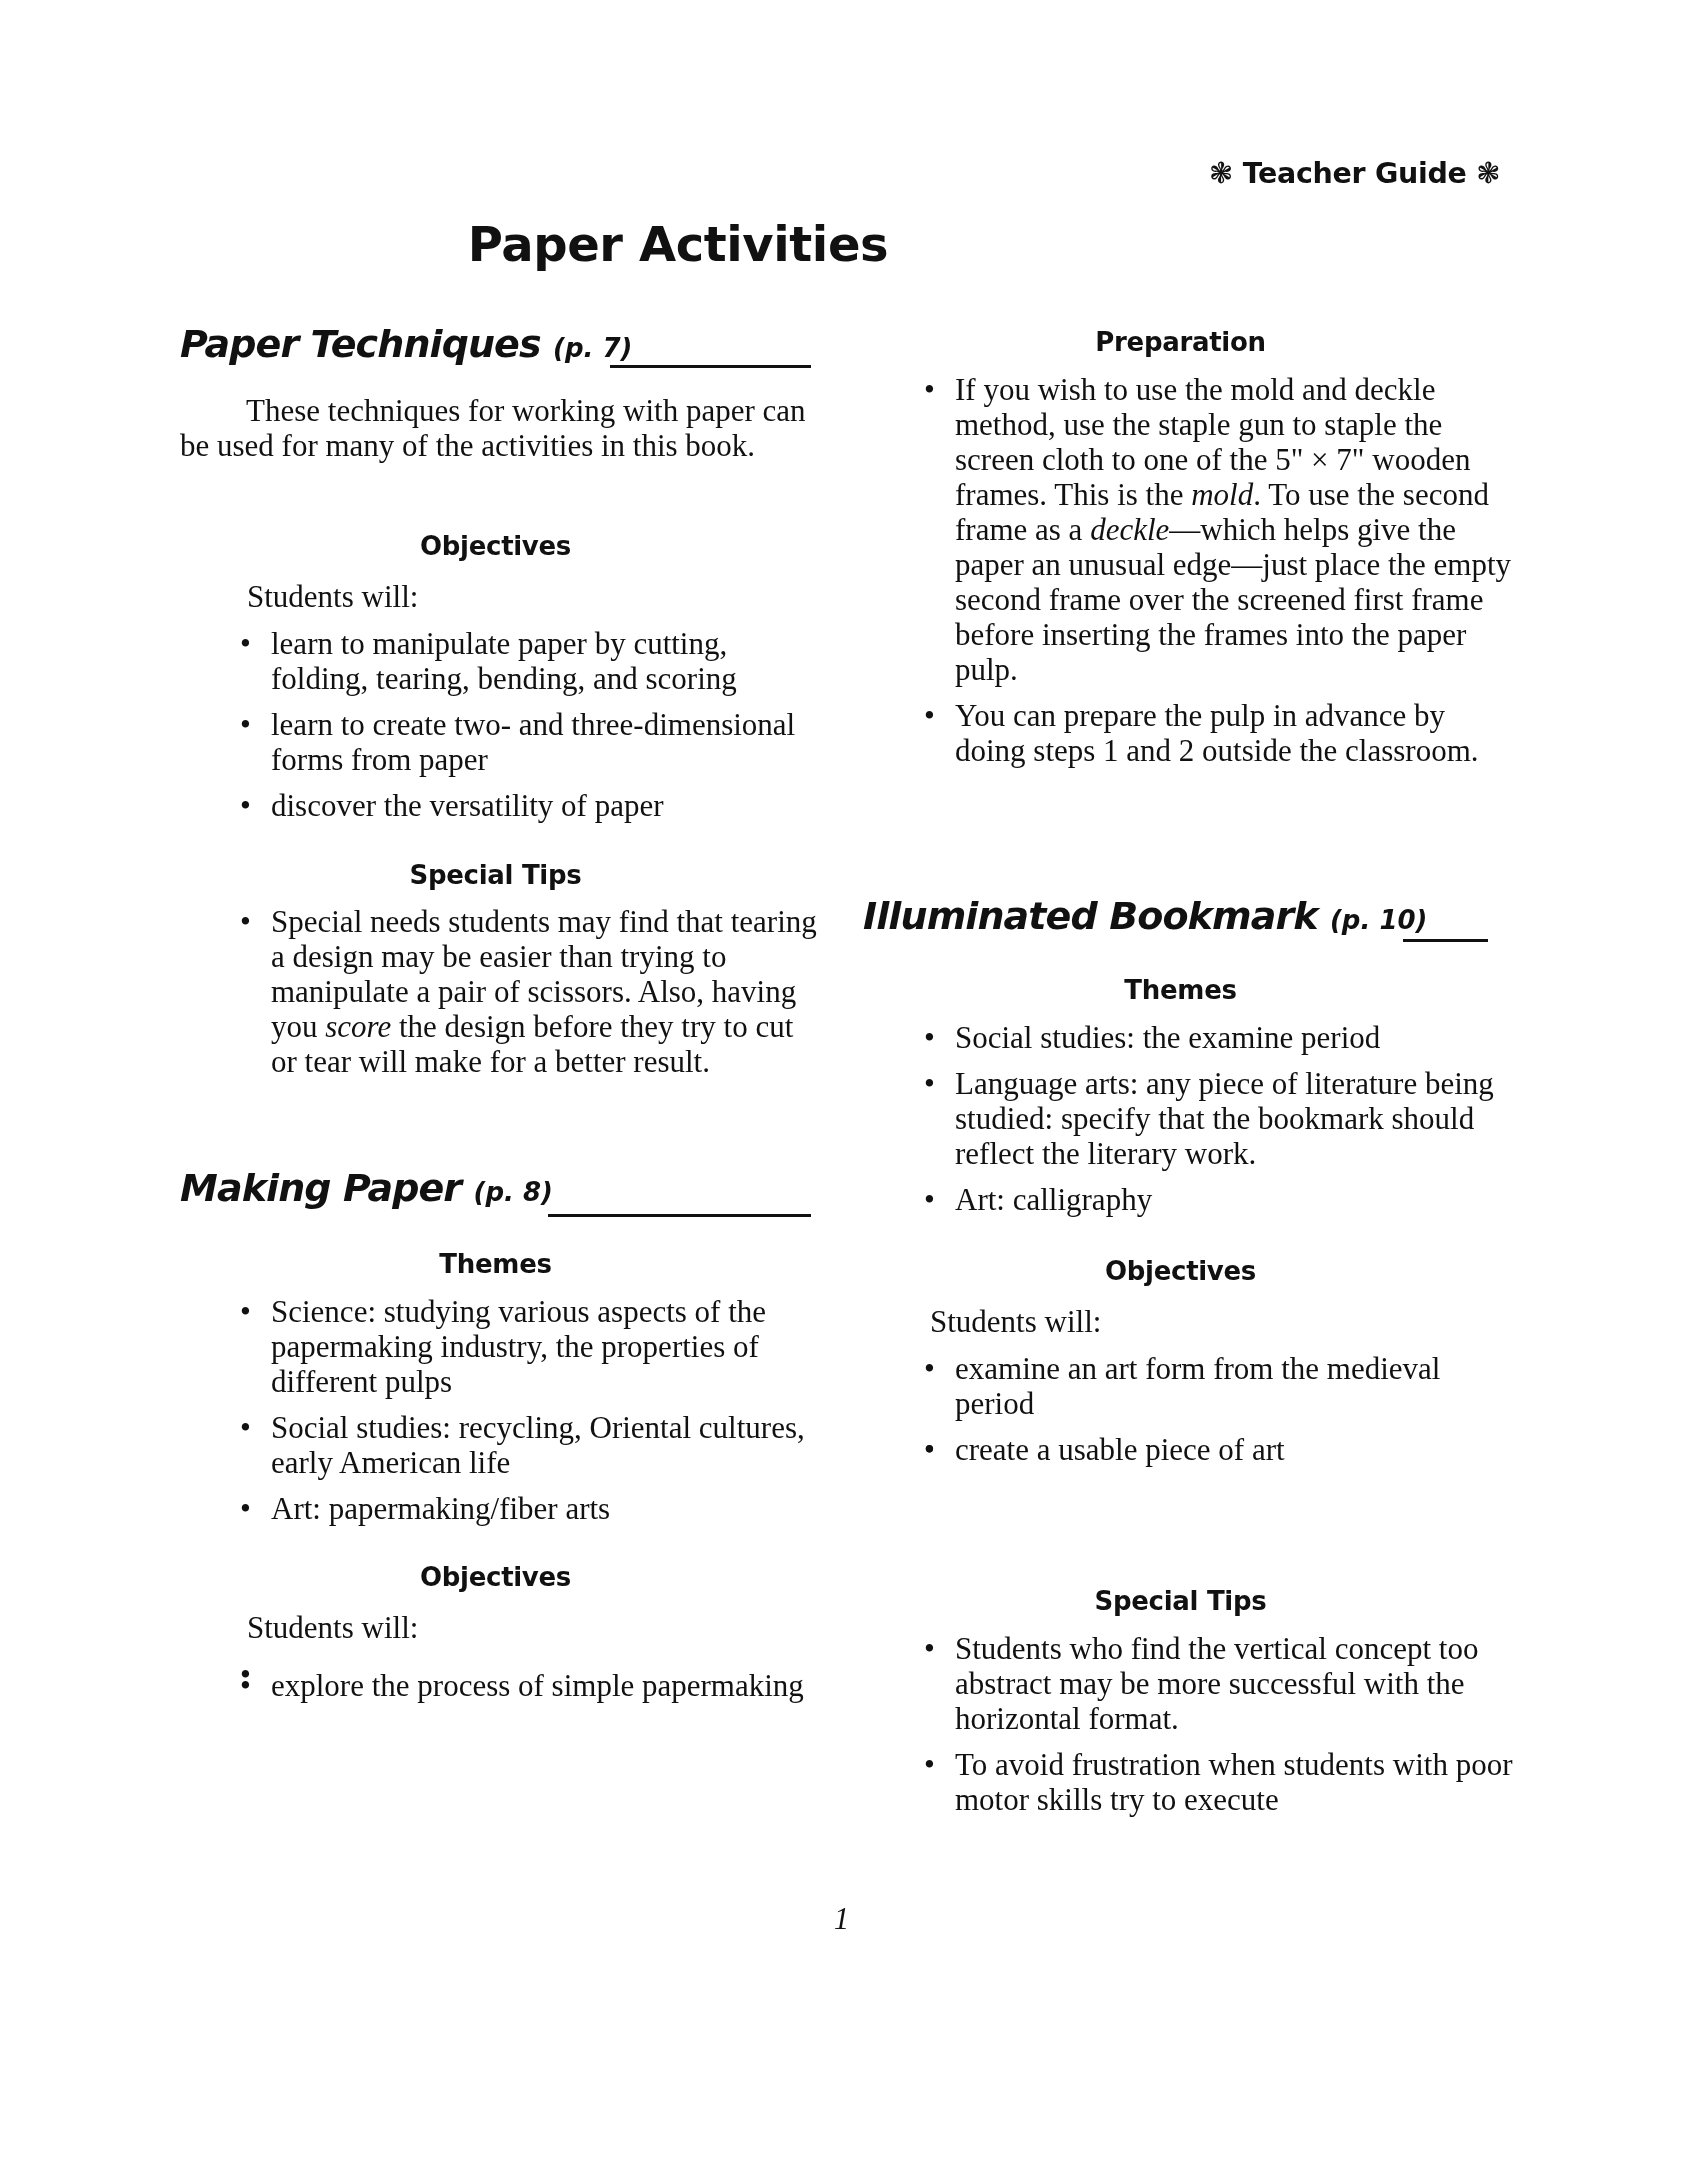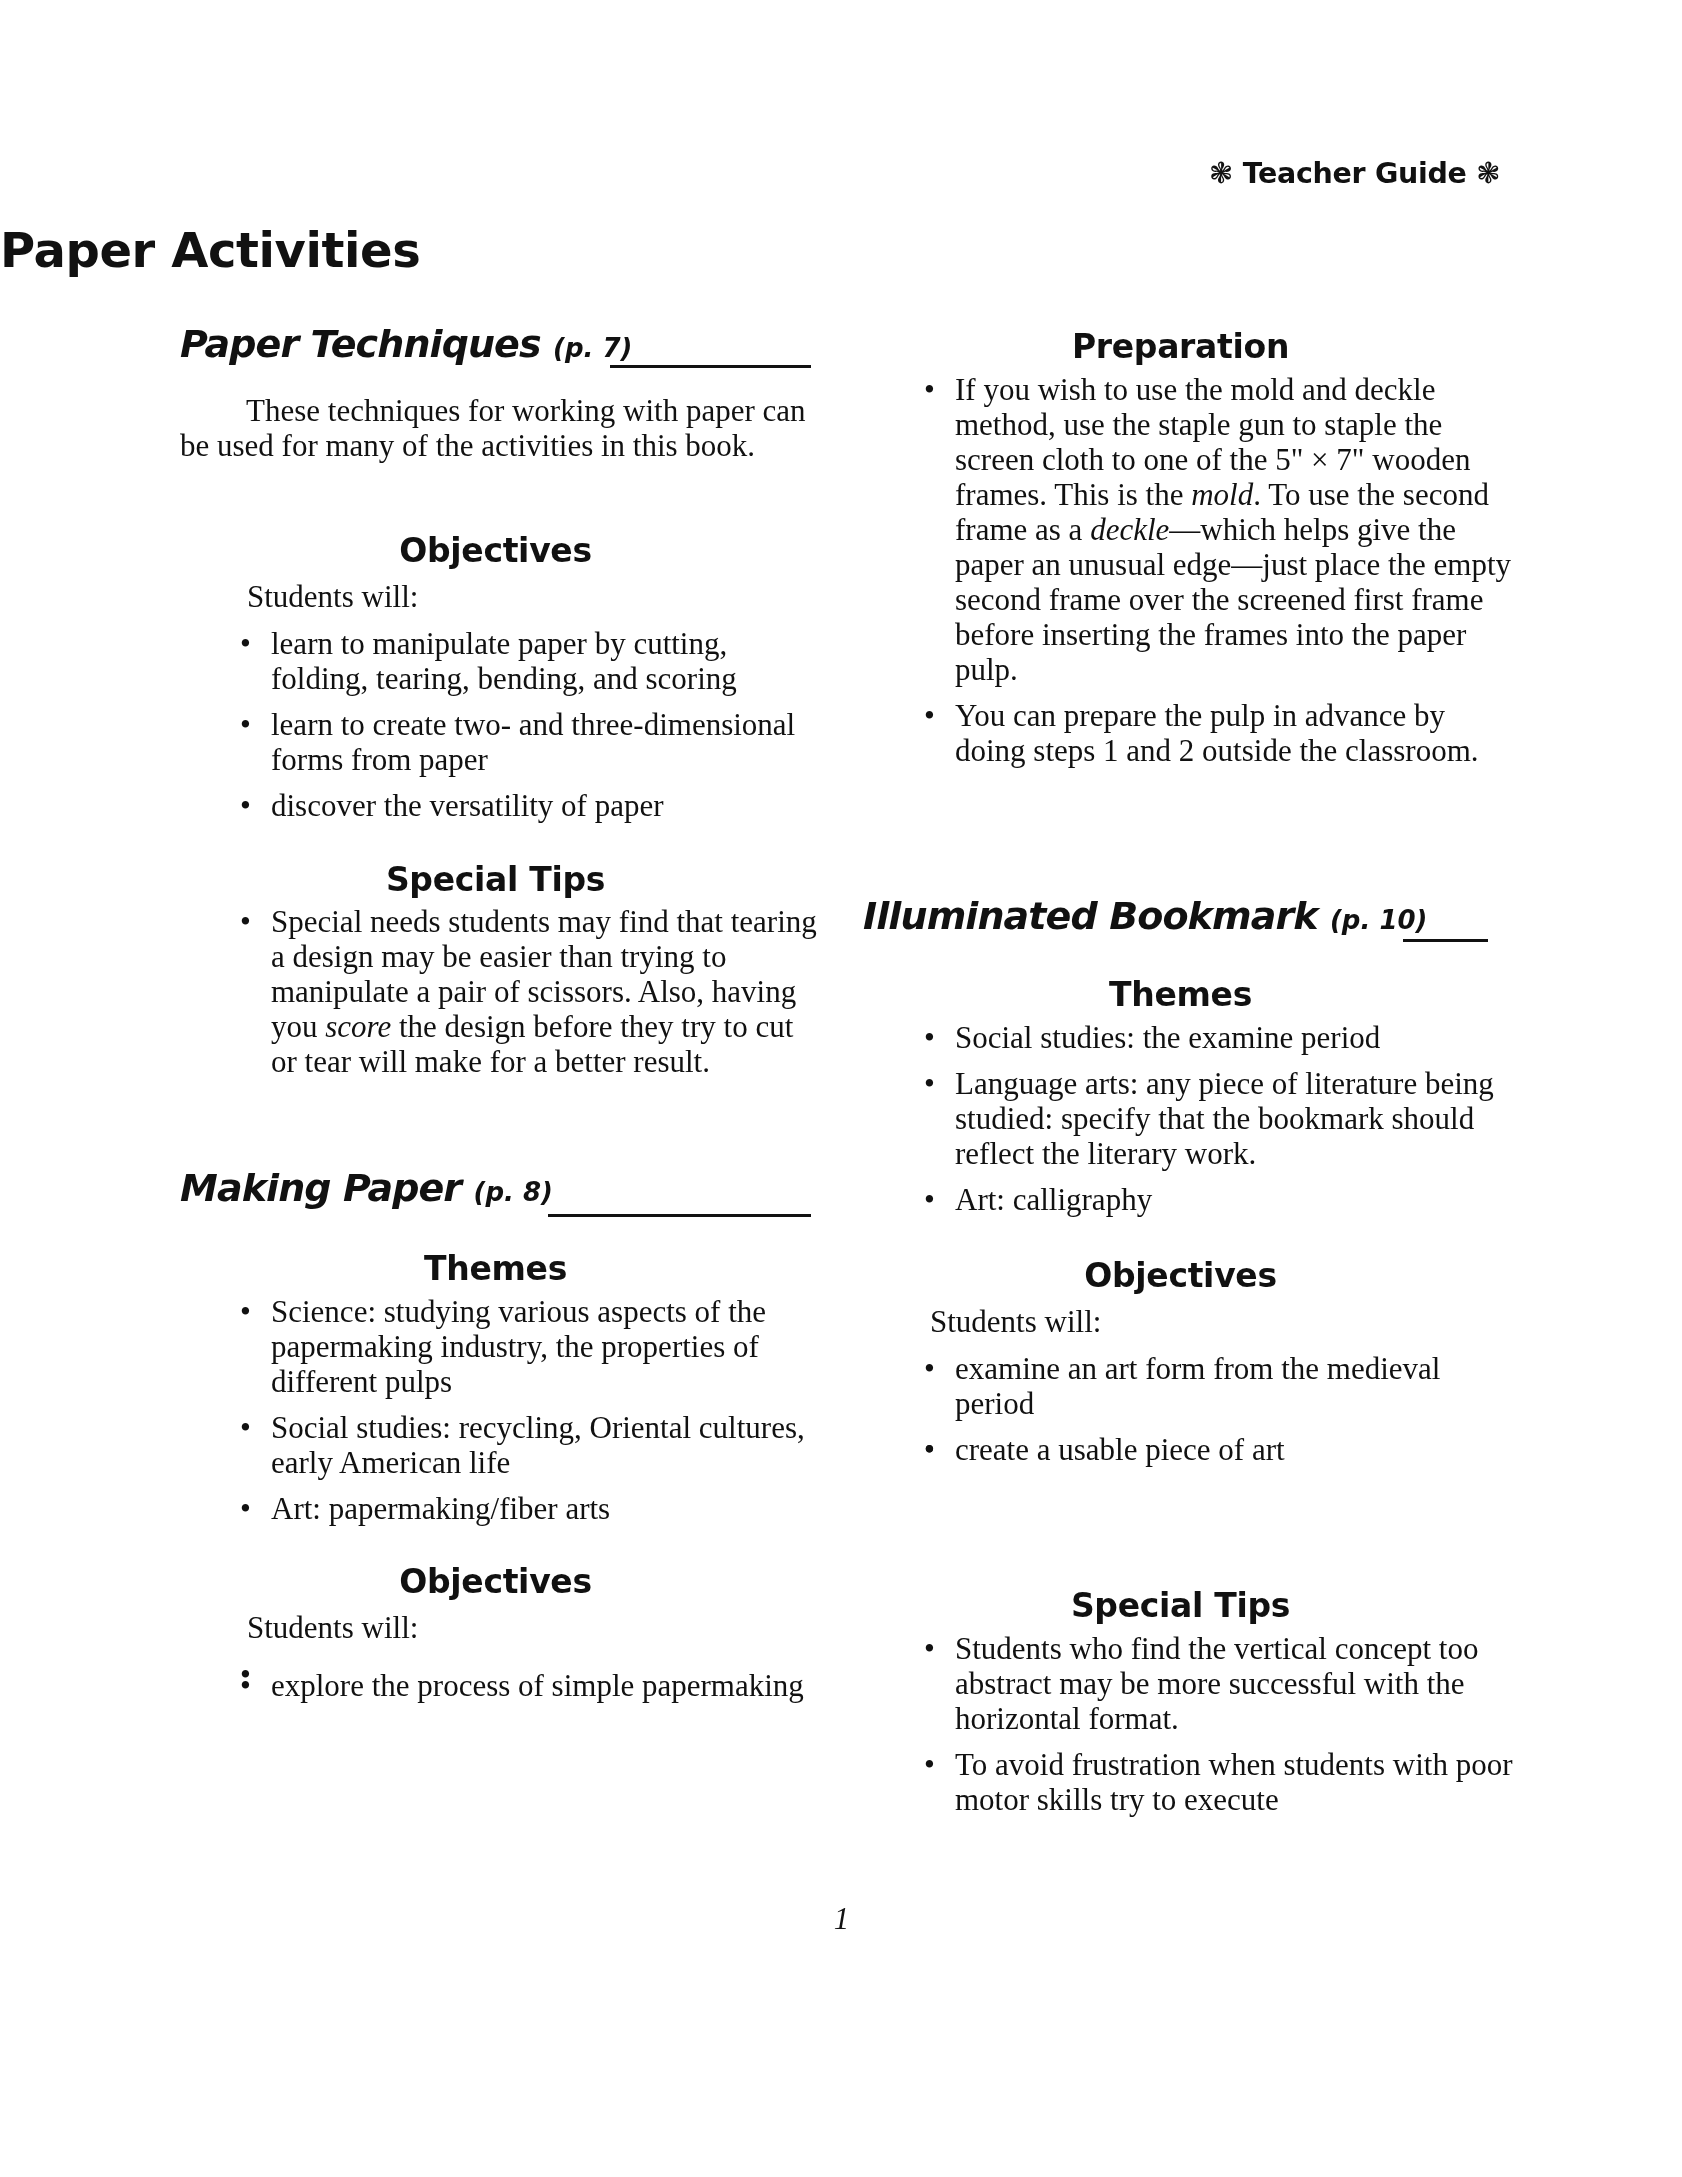--- a/index.html
+++ b/index.html
@@ -2,26 +2,26 @@
 <html style="font-size:14px"><head>
   <meta charset="utf-8">
   <style>
     html, body { margin: 0; padding: 0; background: #ffffff; }
     body { width: 1683px; height: 2177px; position: relative; overflow: hidden; color: #111111; }
     .sans { font-family: "DejaVu Sans", "Liberation Sans", sans-serif; }
     .serif { font-family: "Liberation Serif", "DejaVu Serif", serif; }
 
     #running-head { position: absolute; top: 156px; left: 1209px; font-size: 28.5px; font-weight: bold; letter-spacing: -0.3px; white-space: nowrap; }
     #running-head .orn { font-size: 29px; font-weight: normal; }
-    #page-title { position: absolute; top: 216px; left: 0; width: 1356px; font-size: 48px; font-weight: bold; letter-spacing: -0.4px; margin-top: 6px; }
+    #page-title { position: absolute; top: 216px; left: 0; width: 1356px; text-align: center; font-size: 48px; font-weight: bold; letter-spacing: -0.4px; }
     .sec-heading { position: absolute; white-space: nowrap; font-style: italic; font-weight: bold; font-size: 38px; letter-spacing: -0.9px; }
     .sec-heading .pg { font-size: 26px; letter-spacing: 0; }
     .rule { position: absolute; height: 2.6px; background: #111; }
 
-    .sub { position: absolute; font-size: 33px; font-weight: bold; text-align: center; letter-spacing: -0.3px; }
+    .sub { position: absolute; font-size: 26px; font-weight: bold; text-align: center; letter-spacing: -0.3px; }
     .para { position: absolute; font-size: 31px; line-height: 35px; }
     .lead { position: absolute; font-size: 31px; line-height: 35px; }
     ul.blist { position: absolute; margin: 0; padding: 0; list-style: none; }
     ul.blist li { position: relative; font-size: 31px; line-height: 35px; padding-left: 31px; margin-bottom: 11.2px; }
     ul.blist li .dot { position: absolute; left: 0; top: 0; font-size: 31px; }
     #page-number { position: absolute; top: 1901px; left: 0; width: 1683px; text-align: center; font-size: 31px; font-style: italic; }
   </style>
 </head>
 <body>
 

